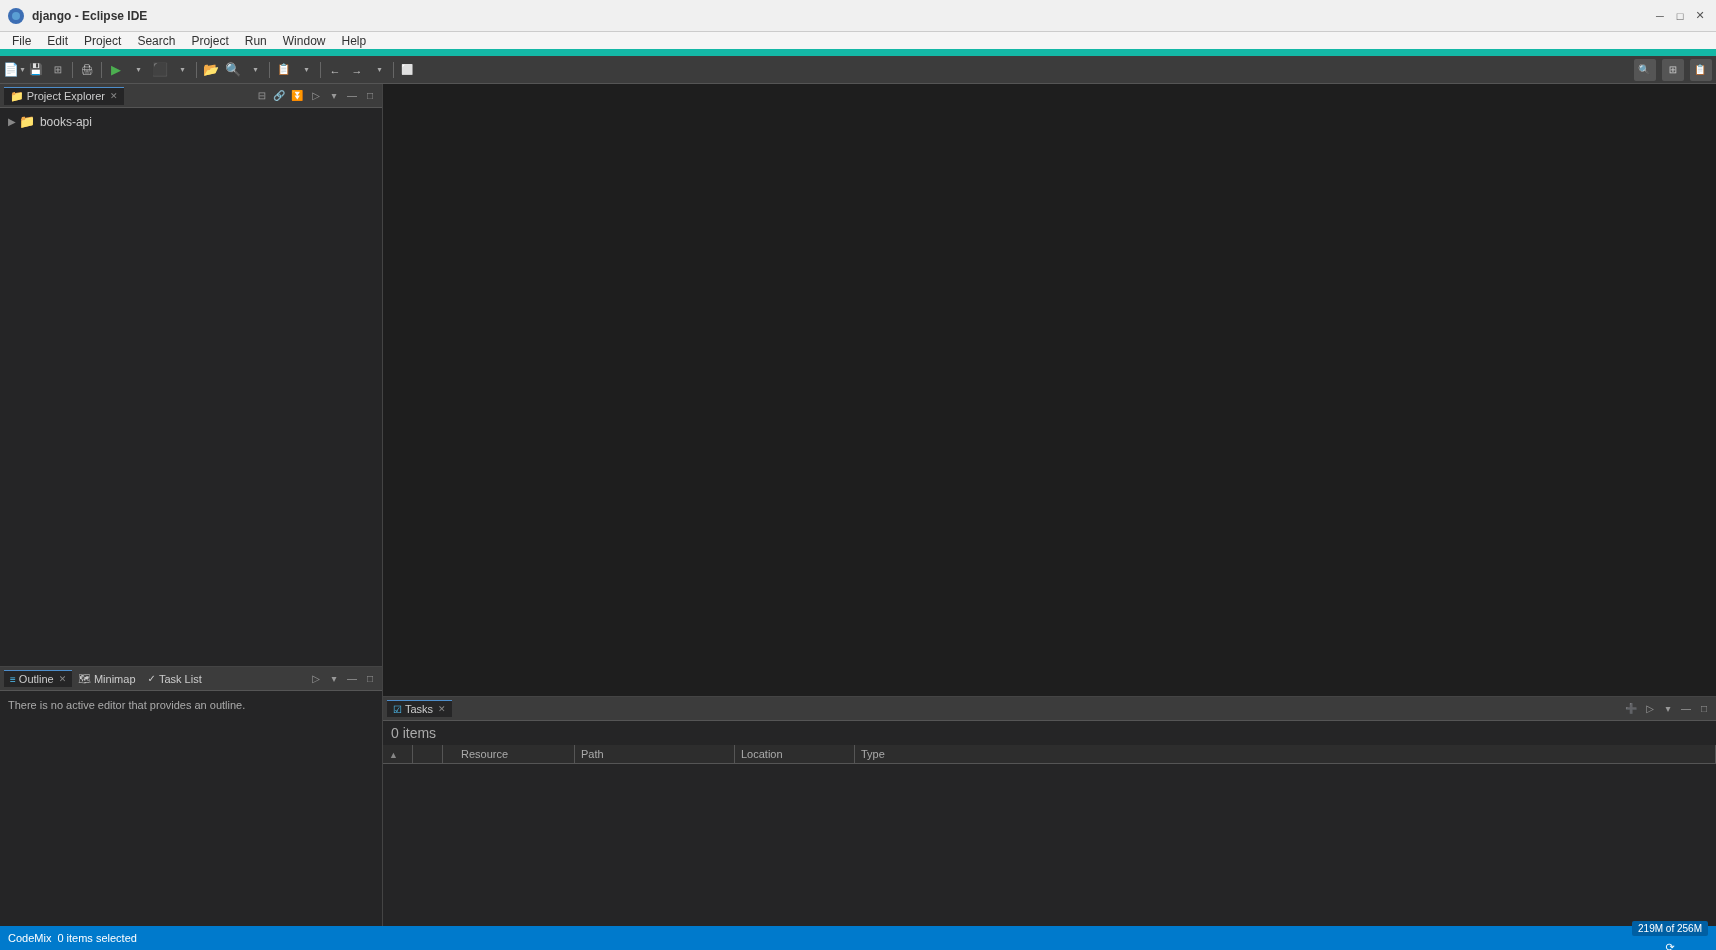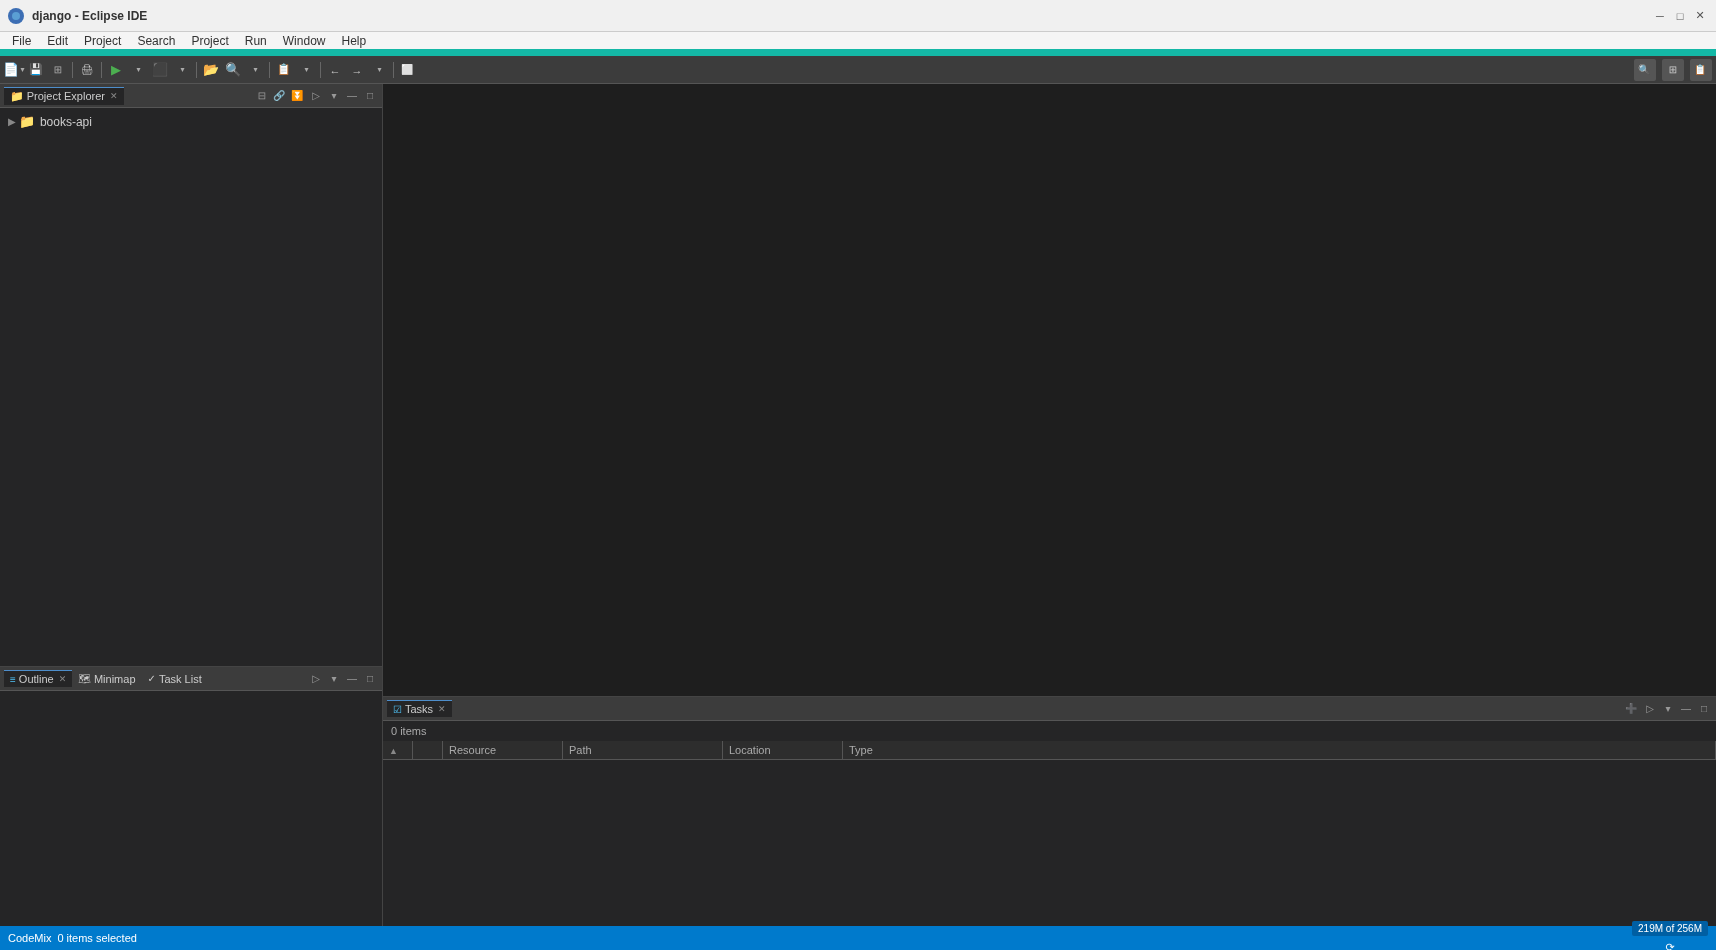--- a/index.html
+++ b/index.html
@@ -218,41 +218,41 @@
     }
     .tasks-header {
       height: 24px;
       background: #3c3c3c;
       display: flex; align-items: center;
       padding: 0 4px;
       border-bottom: 1px solid #555;
       flex-shrink: 0;
     }
     .tasks-count {
-      padding: 4px 8px; font-size: 11px; color: #aaa;
+      padding: 4px 8px; font-size: 14px; color: #aaa;
       flex-shrink: 0;
     }
     .tasks-table {
       flex: 1; overflow: auto;
     }
     .tasks-columns {
       display: flex;
       background: #2d2d2d;
       border-bottom: 1px solid #555;
     }
     .tasks-col {
       padding: 3px 6px;
       font-size: 11px; color: #aaa;
       border-right: 1px solid #555;
       flex-shrink: 0;
     }
     .tasks-col-sort { width: 30px; }
     .tasks-col-icon { width: 30px; }
     .tasks-col-desc { flex: 1; }
-    .tasks-col-resource { width: 120px; }
+    .tasks-col-resource { width: 120px; margin-left: 12px; }
     .tasks-col-path { width: 160px; }
     .tasks-col-location { width: 120px; }
     .tasks-col-type { flex: 1; }
 
     .sort-arrow { font-size: 9px; color: #888; margin-right: 2px; }
 
     
     .perspective-btn {
       width: 22px; height: 22px;
       background: #555;
@@ -374,20 +374,21 @@
           <span style="font-size:10px;">✓</span>
           <span>Task List</span>
         </div>
         <div class="panel-toolbar">
           <div class="panel-toolbar-btn">▷</div>
           <div class="panel-toolbar-btn">▾</div>
           <div class="panel-toolbar-btn">—</div>
           <div class="panel-toolbar-btn">□</div>
         </div>
       </div>
+      <div class="outline-message">There is no active editor that provides an outline.</div>
     </div>
   </div>
 
   <div id="editor-area">
     
   </div>
 </div>
 
 <div id="tasks-panel">
   <div class="tasks-header">

